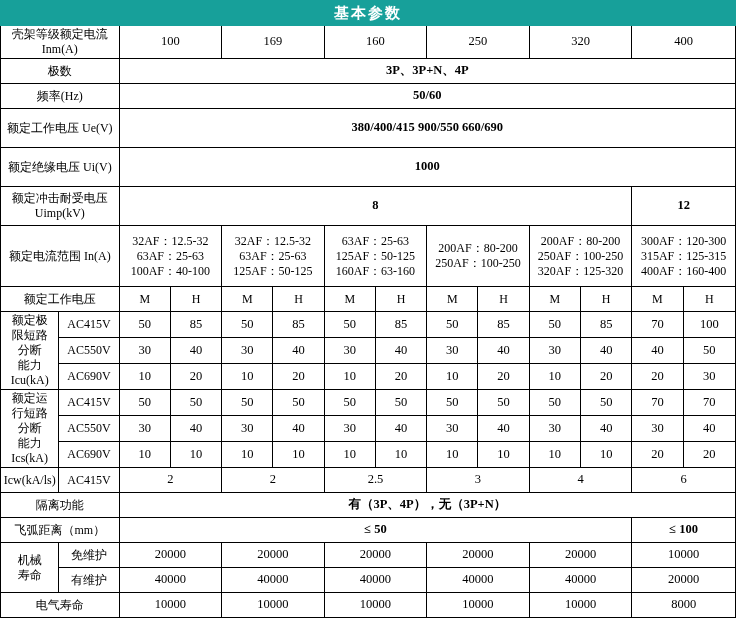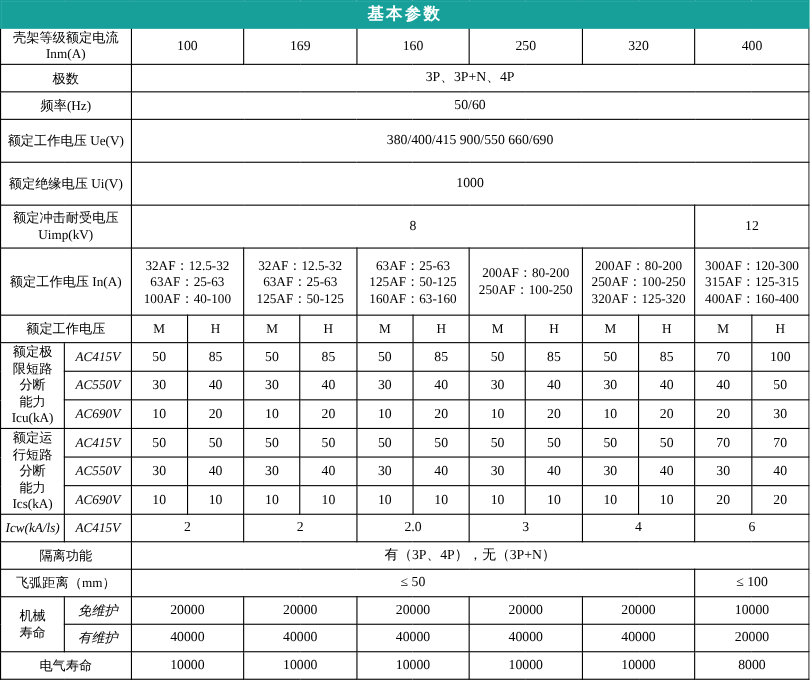--- a/index.html
+++ b/index.html
@@ -34,33 +34,32 @@
     border:1px solid #17a09a !important;
     margin-top:36px;
   }
   .rowhead{
     font-size:12px;
     line-height:1.15;
   }
   .subhead{
     font-size:12px;
     white-space:nowrap;
-    font-style:italic;
   }
   .range{
     text-align:left;
     font-size:12px;
     line-height:1.35;
     padding-left:4px;
     padding-top:2px;
     padding-bottom:2px;
   }
   .mh{font-size:12px;}
   .num{font-size:12.5px;}
-  .wide-text{font-size:12.5px;}
+  .wide-text{font-size:12.5px;font-weight:bold;}
   .lbl2{font-size:12px;line-height:1.2;margin-top:22px;}
 </style>
 </head>
 <body>
 
 <div id="sheet">
 <table class="spec">
   <colgroup>
     <col style="width:58px">
     <col style="width:60px">
@@ -113,21 +112,21 @@
     <td class="wide-text" colspan="12">1000</td>
   </tr>
 
   <tr>
     <td class="rowhead" colspan="2" style="height:36px">额定冲击耐受电压 Uimp(kV)</td>
     <td class="wide-text" colspan="10">8</td>
     <td class="wide-text" colspan="2">12</td>
   </tr>
 
   <tr>
-    <td class="rowhead" colspan="2" style="height:58px">额定工作电压 In(A)</td>
+    <td class="rowhead" colspan="2" style="height:58px">额定电流范围 In(A)</td>
     <td class="range" colspan="2"><span class="rng">32AF：12.5-32<br>63AF：25-63<br>100AF：40-100</span></td>
     <td class="range" colspan="2"><span class="rng">32AF：12.5-32<br>63AF：25-63<br>125AF：50-125</span></td>
     <td class="range" colspan="2"><span class="rng">63AF：25-63<br>125AF：50-125<br>160AF：63-160</span></td>
     <td class="range" colspan="2"><span class="rng">200AF：80-200<br>250AF：100-250</span></td>
     <td class="range" colspan="2"><span class="rng">200AF：80-200<br>250AF：100-250<br>320AF：125-320</span></td>
     <td class="range" colspan="2"><span class="rng">300AF：120-300<br>315AF：125-315<br>400AF：160-400</span></td>
   </tr>
 
   <tr>
     <td class="rowhead" colspan="2">额定工作电压</td>
@@ -241,21 +240,21 @@
     <td class="num">10</td>
     <td class="num">20</td>
     <td class="num">20</td>
   </tr>
 
   <tr>
     <td class="subhead">Icw(kA/ls)</td>
     <td class="subhead">AC415V</td>
     <td class="num" colspan="2">2</td>
     <td class="num" colspan="2">2</td>
-    <td class="num" colspan="2">2.0</td>
+    <td class="num" colspan="2">2.5</td>
     <td class="num" colspan="2">3</td>
     <td class="num" colspan="2">4</td>
     <td class="num" colspan="2">6</td>
   </tr>
 
   <tr>
     <td class="rowhead" colspan="2">隔离功能</td>
     <td class="wide-text" colspan="12">有（3P、4P），无（3P+N）</td>
   </tr>
 

